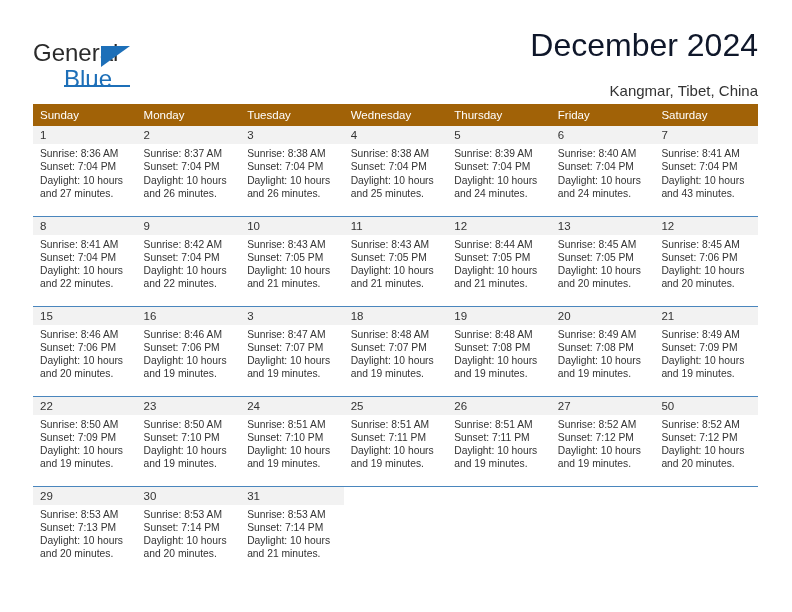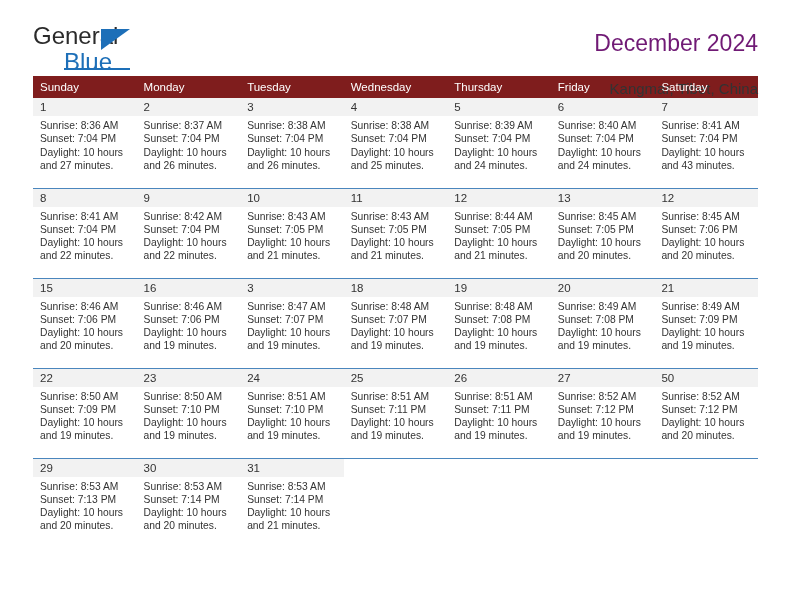--- a/index.html
+++ b/index.html
@@ -12,24 +12,24 @@
   }
   .page {
     width: 792px;
     height: 612px;
     position: relative;
   }
 
   
   .top {
     display: flex;
-    align-items: flex-start;
+    align-items: center;
     justify-content: space-between;
     padding: 24px 34px 0 33px;
-    height: 76px;
+    height: 104px;
   }
   .logo {
     position: relative;
     width: 115px;
     height: 46px;
   }
   .logo-general {
     font-size: 24px;
     color: #2b2b2b;
     letter-spacing: 0px;
@@ -60,41 +60,41 @@
     width: 66px;
     height: 2px;
     background: #1d6fb8;
   }
 
   .titles {
     text-align: right;
     padding-top: 2px;
   }
   .month-title {
-    font-size: 23px;
-    color: #701a75;
+    font-size: 32px;
+    color: #0f172a;
     line-height: 34px;
     font-weight: normal;
   }
   .location {
     font-size: 15px;
     color: #333333;
     line-height: 22px;
     margin-top: 18px;
   }
 
   
   .cal {
     margin: 0 34px 0 33px;
     width: 725px;
     border-collapse: collapse;
     table-layout: fixed;
   }
   .cal th {
-    background: #7f1d1d;
+    background: #a16207;
     color: #ffffff;
     font-size: 11.5px;
     font-weight: normal;
     text-align: left;
     padding: 5px 0 5px 7px;
     height: 21px;
     border: none;
   }
   .cal td {
     vertical-align: top;

